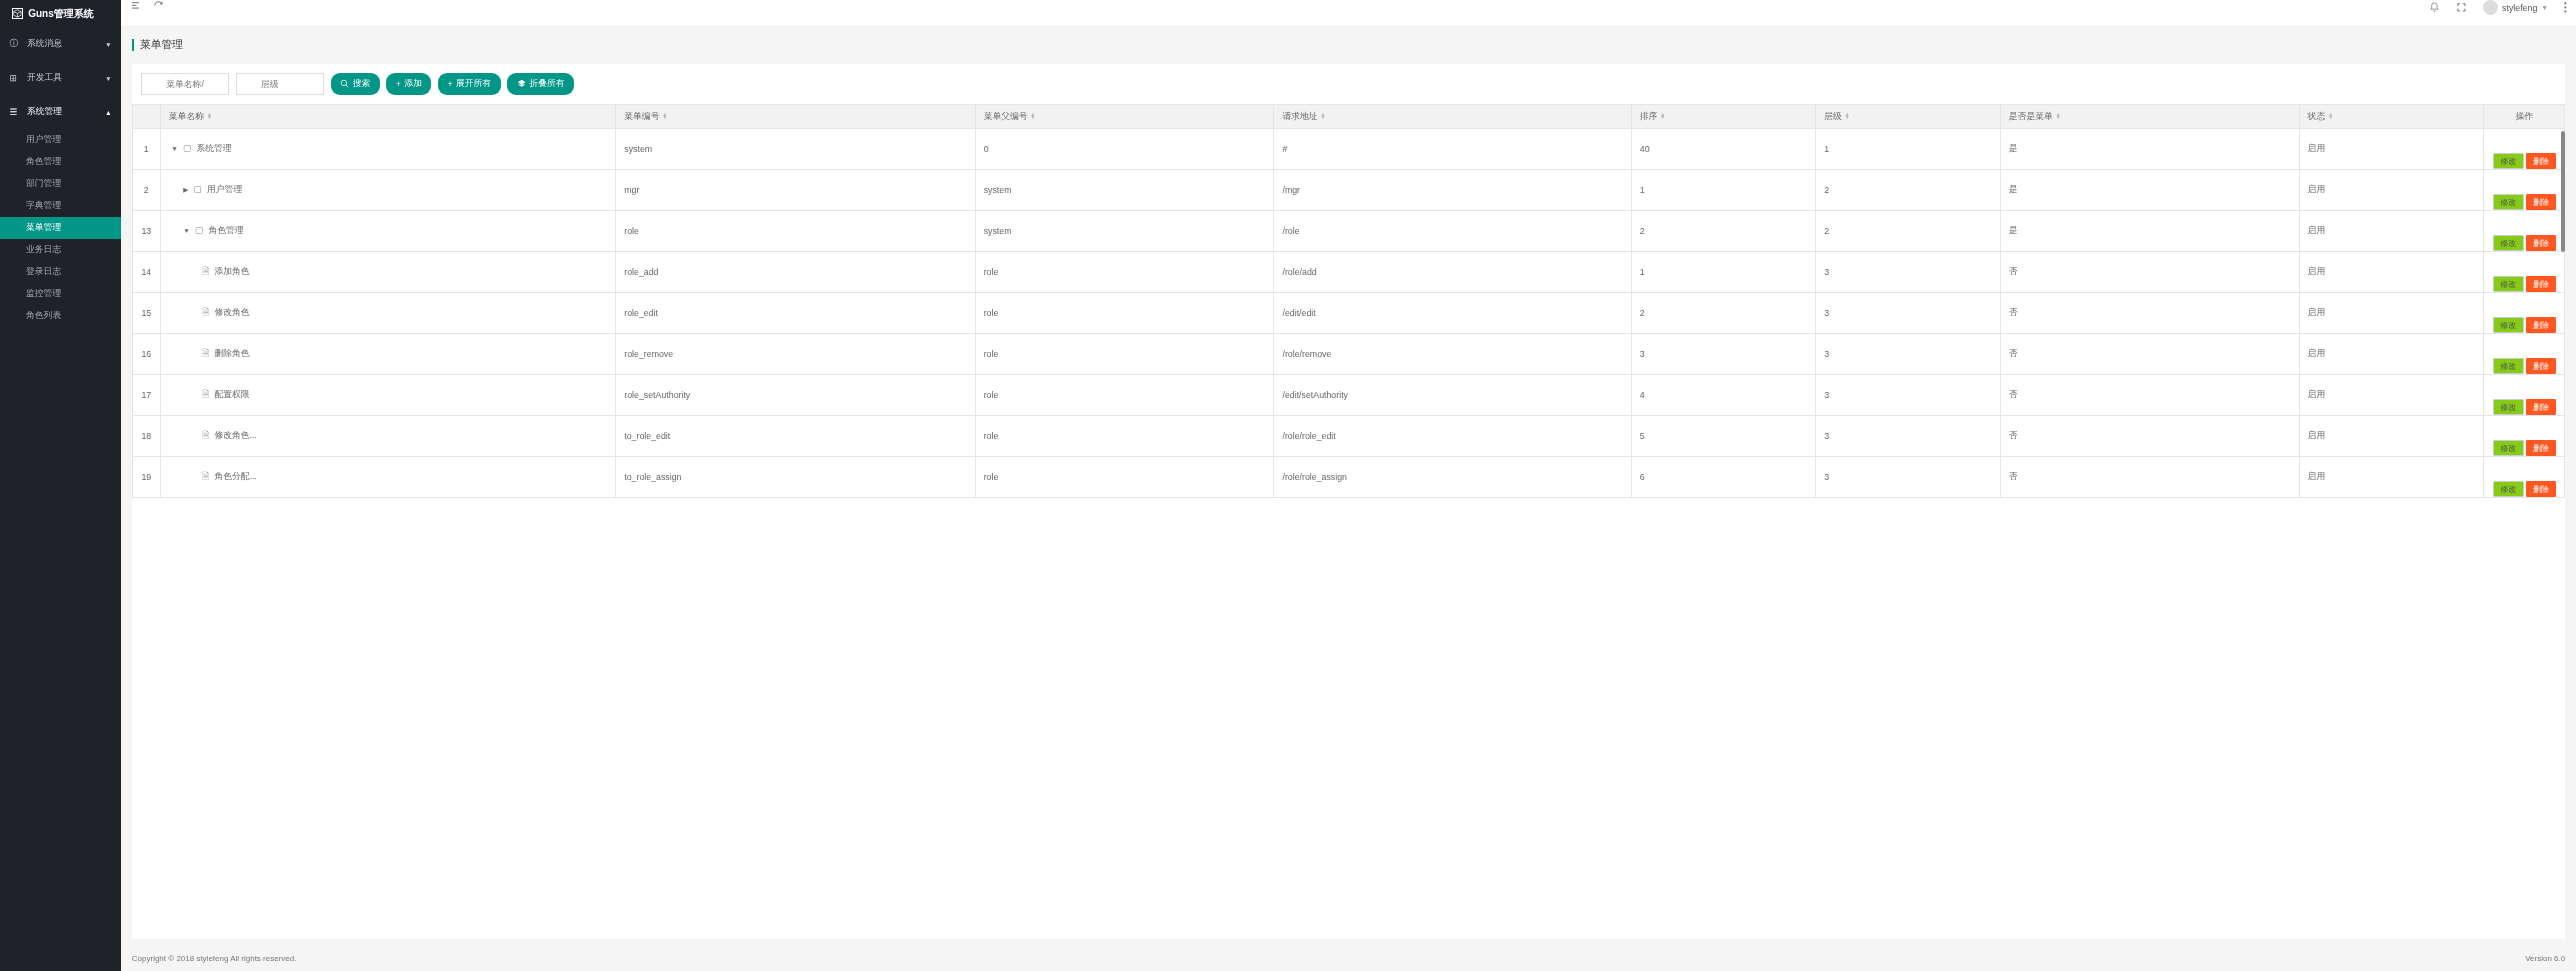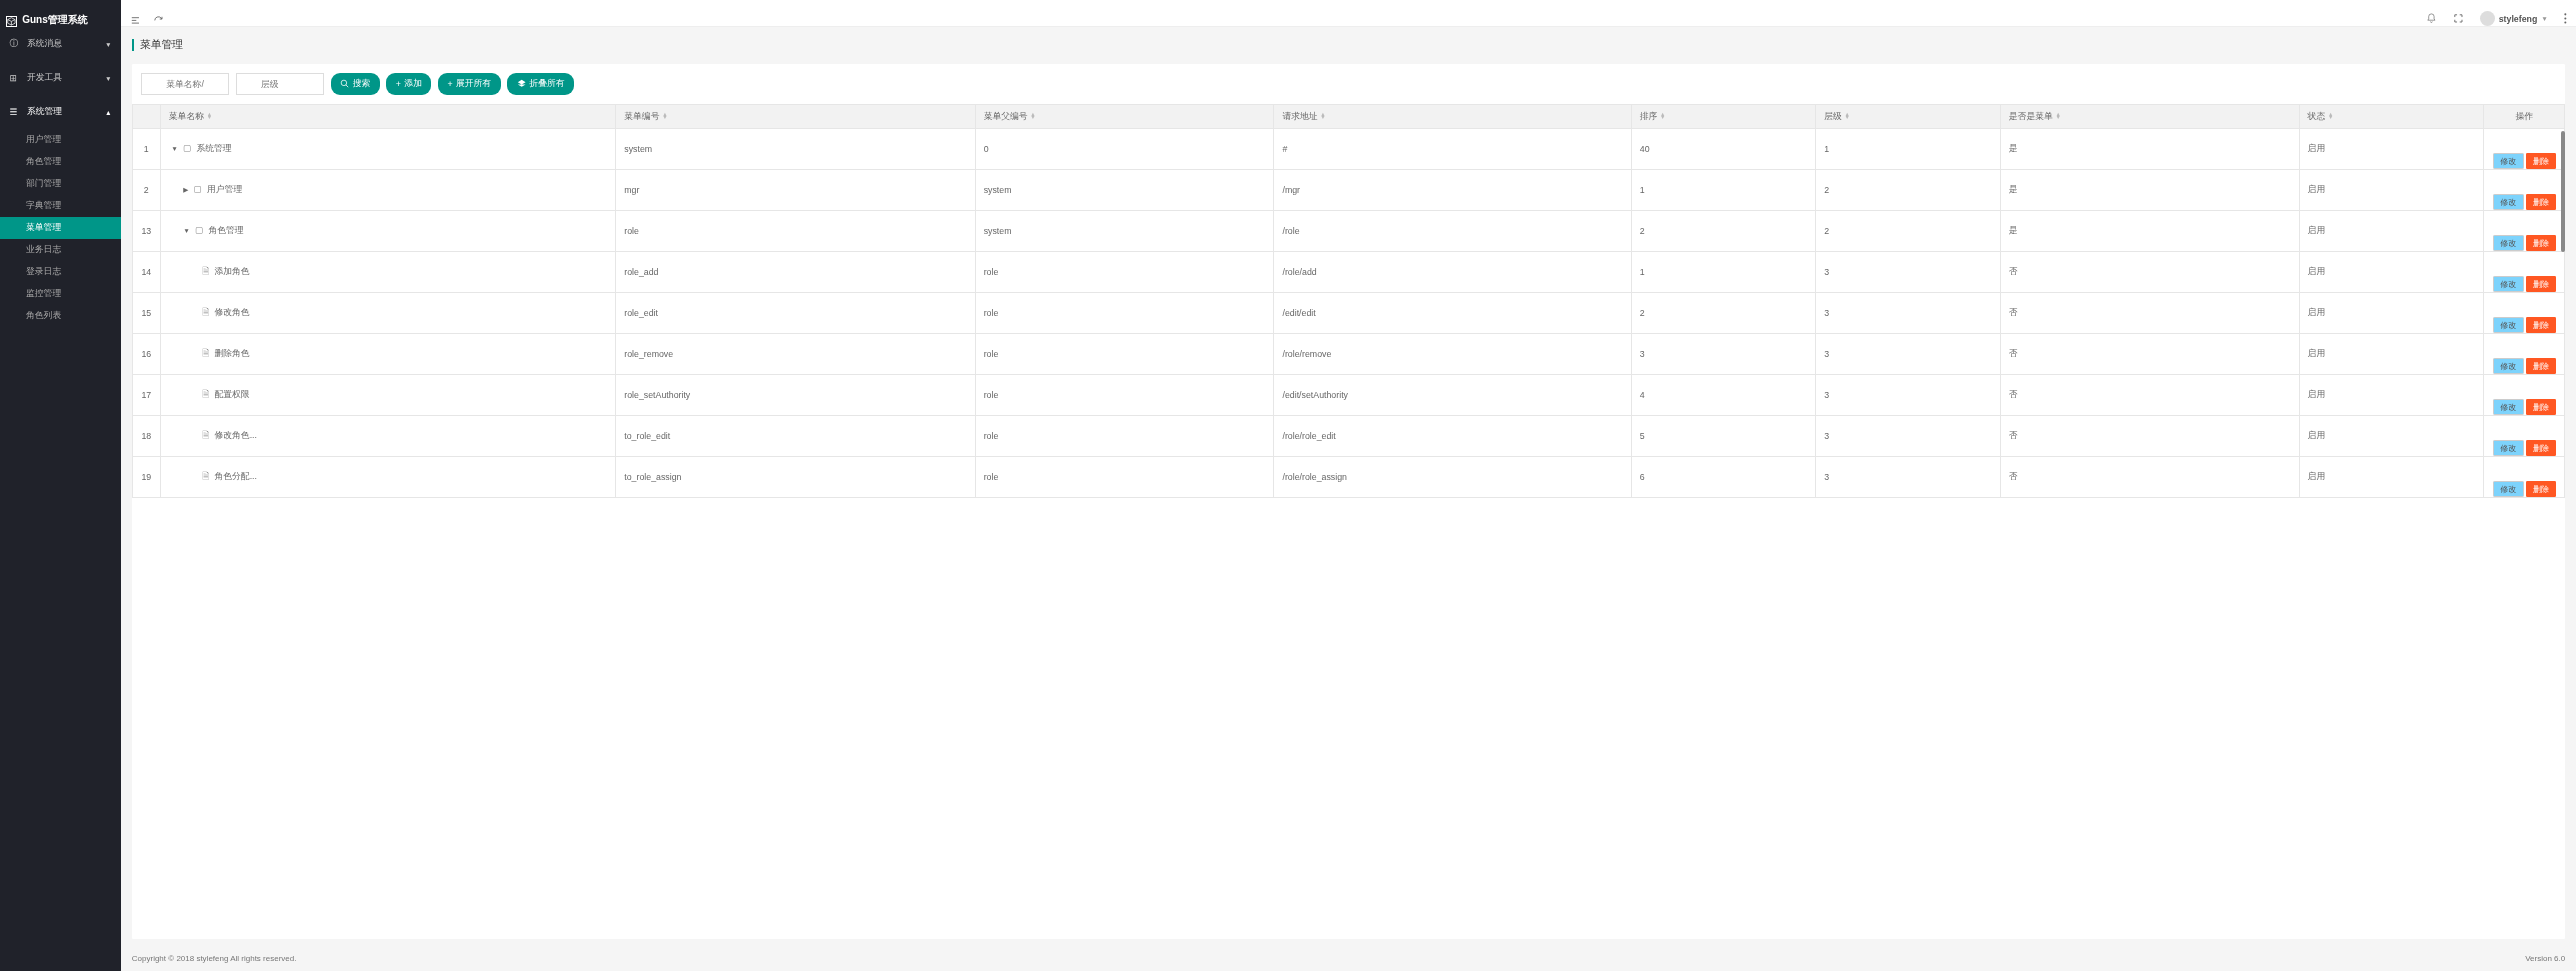--- a/index.html
+++ b/index.html
@@ -1,45 +1,45 @@
 <!DOCTYPE html>
 <html style="font-size:10.8px"><head>
 <meta charset="utf-8">
 <style>
 * { margin: 0; padding: 0; box-sizing: border-box; }
 body { font-family: -apple-system, BlinkMacSystemFont, "Segoe UI", sans-serif; font-size: 8.8px; color: #333; background: #f5f5f5; }
 .app { display: flex; height: 100vh; }
 .sidebar { width: 121px; background: #20222A; color: #aaa; display: flex; flex-direction: column; }
-.logo { height: 27px; display: flex; align-items: flex-end; padding: 0 6px; color: #fff; font-weight: bold; font-size: 10px; gap: 5.4px; }
+.logo { height: 27px; display: flex; align-items: center; padding: 0 12px; color: #fff; font-weight: bold; font-size: 10px; gap: 5.4px; }
 .logo-icon { width: 10.8px; height: 10.8px; border: 1px solid #fff; transform: rotate(0deg); }
 .nav { flex: 1; }
 .nav-group { display: flex; align-items: center; padding: 0 9.4px; height: 34px; cursor: pointer; color: #ccc; }
 .nav-group.expanded { color: #fff; }
 .nav-group-icon { width: 10.8px; margin-right: 6.7px; }
 .nav-group-label { flex: 1; }
 .nav-chev { font-size: 6.7px; }
 .nav-item { display: flex; align-items: center; padding: 0 9.4px 0 26px; height: 22px; cursor: pointer; color: #aaa; font-size: 8.8px; }
 .nav-item.active { background: #009688; color: #fff; }
 .main { flex: 1; display: flex; flex-direction: column; overflow: hidden; }
-.header { height: 27px; background: #fff; display: flex; align-items: flex-end; padding: 0 9.4px; border-bottom: 0.7px solid #eee; font-weight: bold; }
+.header { height: 27px; background: #fff; display: flex; align-items: flex-start; padding: 0 9.4px; border-bottom: 0.7px solid #eee; }
 .header-left { display: flex; gap: 12px; }
 .header-icon { cursor: pointer; color: #666; }
 .header-right { margin-left: auto; display: flex; align-items: center; gap: 16px; }
 .avatar { width: 15px; height: 15px; border-radius: 50%; background: #ddd; }
 .user { display: flex; align-items: center; gap: 4px; cursor: pointer; color: #555; }
 .content { flex: 1; overflow: auto; padding: 0; display: flex; flex-direction: column; }
 .page-title { display: flex; align-items: center; gap: 5.4px; padding: 10.8px 10.8px 5.4px; font-size: 10.8px; font-weight: 500; }
 .page-title::before { content: ""; width: 2.7px; height: 12px; background: #009688; }
 .panel { background: #fff; margin: 6.7px 10.8px; border-radius: 1.3px; flex: 1; display: flex; flex-direction: column; }
 .toolbar { display: flex; gap: 6.7px; padding: 9.4px; }
 .input { height: 21.6px; border: 0.7px solid #ddd; padding: 0 24px; font-size: 8.8px; outline: none; width: 88px; }
 .btn { height: 21.6px; border: none; padding: 0 9.4px; font-size: 8.8px; cursor: pointer; display: inline-flex; align-items: center; gap: 3.4px; border-radius: 9px; }
 .btn-primary { background: #009688; color: #fff; }
 .btn-sm { height: 16px; padding: 0 6.7px; font-size: 8px; border-radius: 1.3px; }
-.btn-default { background: #7dd3fc; border: 0.7px solid #ccc; color: #555; margin-top: 24px; }
+.btn-default { background: #84cc16; border: 0.7px solid #ccc; color: #555; margin-top: 24px; }
 .btn-danger { background: #FF5722; color: #fff; }
 .table { width: 100%; border-collapse: collapse; }
 .table th { background: #f2f2f2; height: 24px; text-align: left; padding: 0 8px; font-weight: 500; border: 0.7px solid #e6e6e6; font-size: 8.8px; color: #666; }
 .table th.center, .table td.center { text-align: center; }
 .table td { height: 21.6px; padding: 0 8px; border: 0.7px solid #e6e6e6; color: #666; font-size: 8.8px; }
 .sort { display: inline-flex; flex-direction: column; margin-left: 2.7px; line-height: 3.4px; font-size: 5.4px; color: #bbb; vertical-align: middle; }
 .tree-indent { display: inline-block; }
 .tree-toggle { cursor: pointer; margin-right: 2.7px; font-size: 6.7px; color: #666; }
 .tree-folder { margin-right: 2.7px; color: #888; }
 .action-col { text-align: center; }

